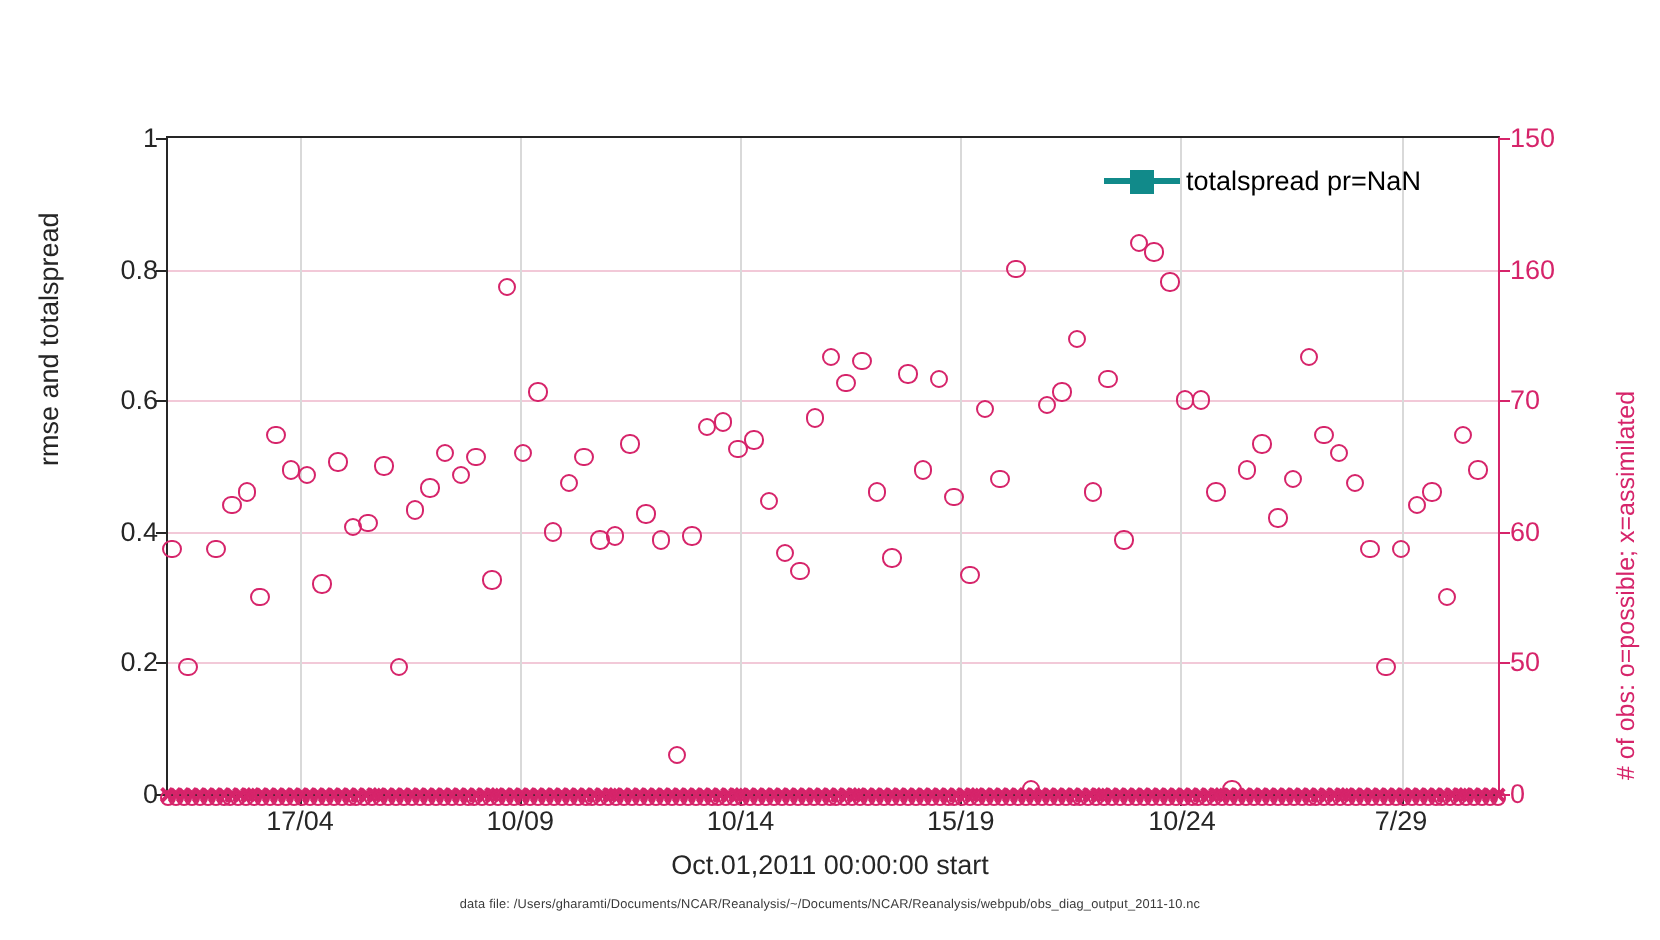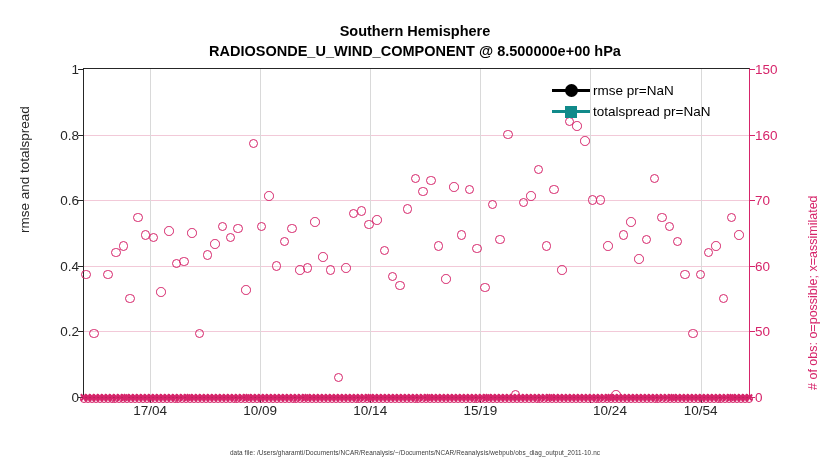--- a/index.html
+++ b/index.html
@@ -230,24 +230,20 @@
     font-size: 13.5px;
     color: #000;
     white-space: nowrap;
   }
 </style>
 </head>
 <body>
 
 <div id="figure">
 
-  <div class="title-block">
-    <div class="title-line1">Southern Hemisphere</div>
-    <div class="title-line2">RADIOSONDE_U_WIND_COMPONENT @ 8.500000e+00 hPa</div>
-  </div>
 
   <div id="plot">
     <div id="grid-layer">
         <div class="gridline-h" style="top: 262.4px;"></div>
         <div class="gridline-h" style="top: 196.8px;"></div>
         <div class="gridline-h" style="top: 131.2px;"></div>
         <div class="gridline-h" style="top: 65.6px;"></div>
         <div class="gridline-v" style="left: 66.0596px;"></div>
         <div class="gridline-v" style="left: 176.159px;"></div>
         <div class="gridline-v" style="left: 286.258px;"></div>
@@ -282,23 +278,23 @@
         <div class="ylabel-right" style="top: 0px;">150</div>
         <div class="tick-bottom" style="left: 66.0596px;"></div>
         <div class="xlabel-tick" style="left: 66.0596px;">17/04</div>
         <div class="tick-bottom" style="left: 176.159px;"></div>
         <div class="xlabel-tick" style="left: 176.159px;">10/09</div>
         <div class="tick-bottom" style="left: 286.258px;"></div>
         <div class="xlabel-tick" style="left: 286.258px;">10/14</div>
         <div class="tick-bottom" style="left: 396.358px;"></div>
         <div class="xlabel-tick" style="left: 396.358px;">15/19</div>
         <div class="tick-bottom" style="left: 506.457px;"></div>
-        <div class="xlabel-tick" style="left: 526px;">10/24</div>
+        <div class="xlabel-tick" style="left: 507px;">10/24</div>
         <div class="tick-bottom" style="left: 616.556px;"></div>
-        <div class="xlabel-tick" style="left: 616.556px;">10/54</div>
+        <div class="xlabel-tick" style="left: 616.556px;">7/29</div>
       </div>
     <div id="markers-layer">
         <div class="marker-o" style="left: 2.20199px; top: 205.547px;"></div>
         <div class="marker-o" style="left: 9.90894px; top: 264.587px;"></div>
         <div class="marker-o" style="left: 24.2219px; top: 205.547px;"></div>
         <div class="marker-o" style="left: 31.9288px; top: 183.68px;"></div>
         <div class="marker-o" style="left: 39.6358px; top: 177.12px;"></div>
         <div class="marker-o" style="left: 46.2417px; top: 229.6px;"></div>
         <div class="marker-o" style="left: 53.9487px; top: 148.693px;"></div>
         <div class="marker-o" style="left: 61.6556px; top: 166.187px;"></div>
@@ -717,30 +713,24 @@
         <div class="marker-o" style="left: 649.26px; top: 330px; width: 8px; height: 8px; margin-left: -4px; margin-top: -4px;"></div>
         <div class="marker-o" style="left: 653.195px; top: 330px; width: 8px; height: 8px; margin-left: -4px; margin-top: -4px;"></div>
         <div class="marker-o" style="left: 657.13px; top: 330px; width: 8px; height: 8px; margin-left: -4px; margin-top: -4px;"></div>
         <div class="marker-o" style="left: 661.065px; top: 330px; width: 8px; height: 8px; margin-left: -4px; margin-top: -4px;"></div>
         <div class="marker-o" style="left: 665px; top: 330px; width: 8px; height: 8px; margin-left: -4px; margin-top: -4px;"></div>
       </div>
   </div>
 
   <div id="axis-title-left">rmse and totalspread</div>
   <div id="axis-title-right"># of obs: o=possible; x=assimilated</div>
+  <div id="axis-title-bottom">Oct.01,2011 00:00:00 start</div>
   <div id="footer-note">data file: /Users/gharamti/Documents/NCAR/Reanalysis/~/Documents/NCAR/Reanalysis/webpub/obs_diag_output_2011-10.nc</div>
 
   <div id="legend">
-    <div class="legend-row">
-      <span class="legend-sample">
-        <span class="lline" style="background:#000000"></span>
-        <span class="lmark circle" style="background:#000000"></span>
-      </span>
-      <span class="legend-text">rmse pr=NaN</span>
-    </div>
     <div class="legend-row">
       <span class="legend-sample">
         <span class="lline" style="background:#118a8a"></span>
         <span class="lmark square" style="background:#118a8a"></span>
       </span>
       <span class="legend-text">totalspread pr=NaN</span>
     </div>
   </div>
 
 </div>

